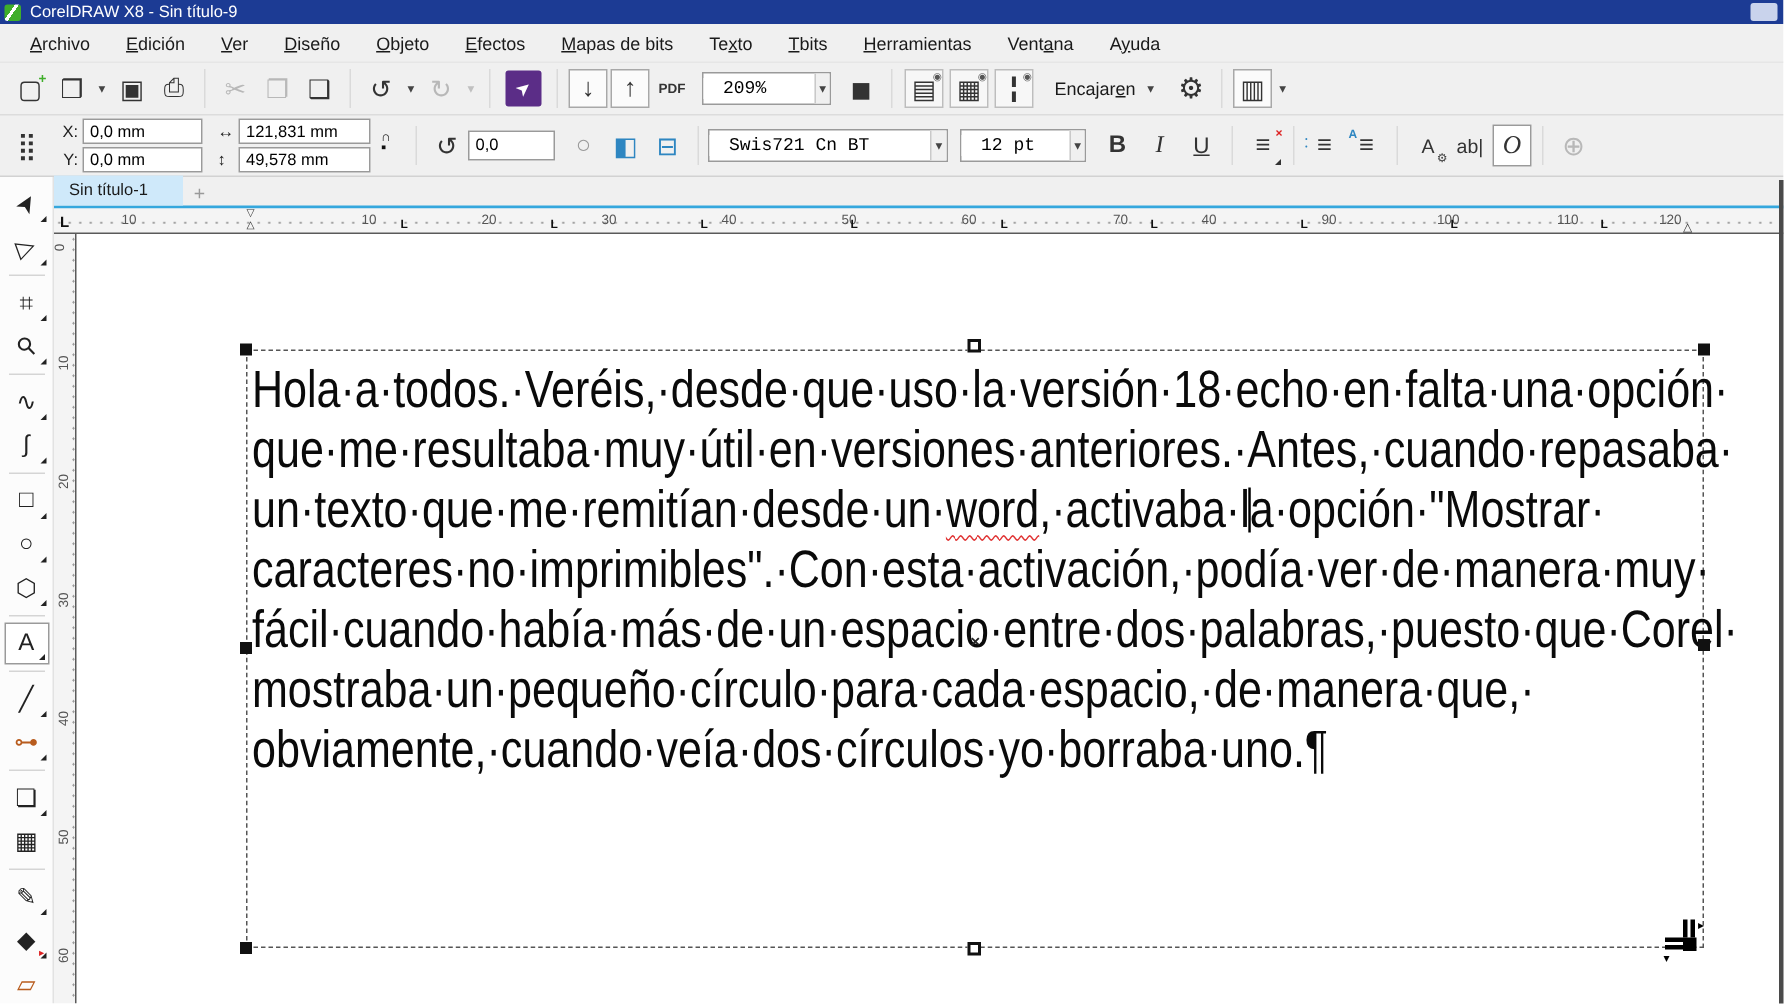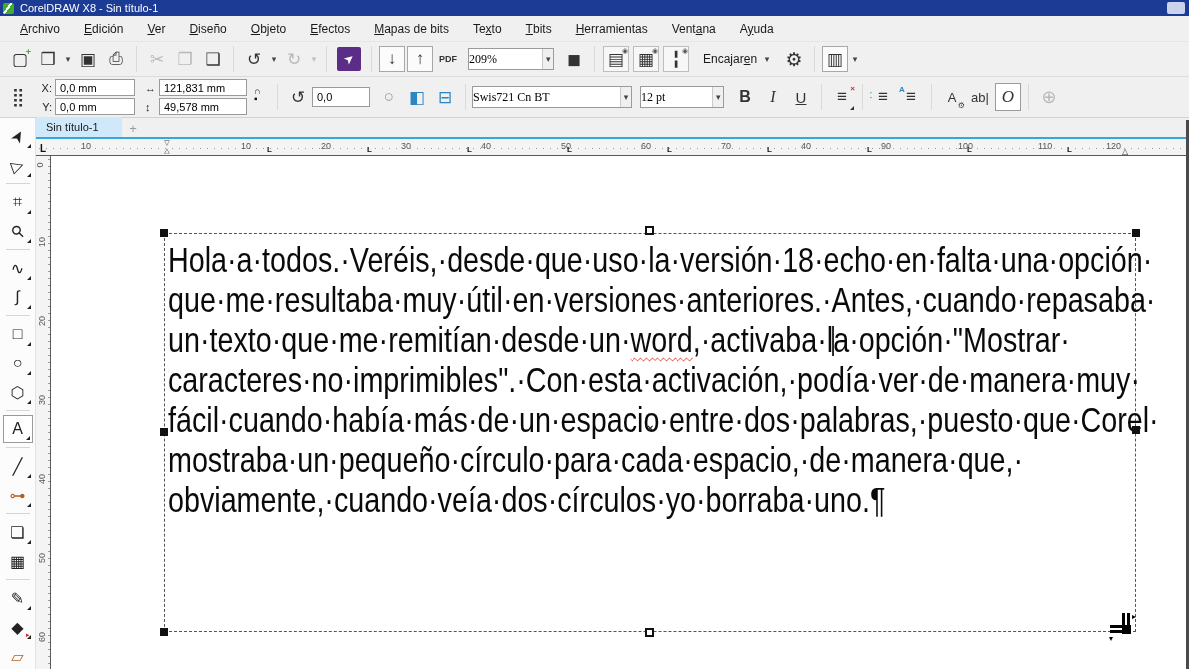--- a/index.html
+++ b/index.html
@@ -29,21 +29,21 @@
   .dd.gray{color:#c0c0c0}
   .sep{width:1px;height:26px;background:#dadada;margin:0 6px}
   .launcher{width:24px;height:24px;background:#5b2d87;color:#fff;border-radius:2px;
     display:flex;align-items:center;justify-content:center;font-size:12px;margin:0 4px}
   .launcher span{transform:rotate(-40deg)}
   .boxed{border:1px solid #a8a8a8;background:#fbfbfb;width:26px;height:26px}
   .toggle{border:1px solid #bdbdbd;background:#f7f7f7;width:26px;height:26px;margin:0 2px;position:relative}
   .eye{position:absolute;top:0px;right:0px;font-size:7px;color:#555}
   .pdf{font-size:9px;font-weight:bold;color:#333;line-height:8px;text-align:left}
   .combo{display:flex;align-items:center;border:1px solid #9a9a9a;background:#fff;height:22px}
-  .combo input{border:none;outline:none;font-size:12px;padding:0 0;font-family:Liberation Serif, serif;width:100%}
+  .combo input{border:none;outline:none;font-size:12px;padding:0 13px;font-family:Liberation Mono, monospace;width:100%}
   .combo .dd{border-left:1px solid #c9c9c9;background:#f0f0f0;height:100%}
   .fitbtn{font-size:12px;color:#1a1a1a;display:flex;align-items:center;padding:0 4px}
   .fitbtn u{text-decoration:underline}
   
   .xy{display:flex;flex-direction:column;font-size:11px;color:#222;margin-left:4px}
   .xy .row{display:flex;align-items:center;height:19px}
   .xy label{width:16px;text-align:right;margin-right:3px}
   .field{border:1px solid #9a9a9a;background:#fff;height:17px;font-size:11px;
     padding:0 4px;font-family:"Liberation Sans",sans-serif;outline:none}
   .lock{width:12px;height:20px;position:relative;margin:0 6px}
@@ -102,21 +102,21 @@
   .br-handle .hb{position:absolute;left:-3px;top:14px;width:12px;height:3px;background:#000;box-shadow:0 -5px 0 #000}
   .br-handle .ar{position:absolute;font-size:8px;color:#000}
   .xcursor{position:absolute;left:596px;top:266px;font-size:11px;font-weight:bold;color:#222}
   .edgestrip{position:absolute;right:0;top:120px;bottom:0;width:3px;background:#4a4a4a;z-index:5}
 </style>
 </head>
 <body>
 
 <div class="titlebar">
   <span class="corel-logo"></span>
-  <span>CorelDRAW X8 - Sin título-1</span>
+  <span>CorelDRAW X8 - Sin título-9</span>
   <span class="win-ctrl"></span>
 </div>
 
 <div class="menubar">
     <span class="mi"><span></span><u>A</u><span>rchivo</span></span>
     <span class="mi"><span></span><u>E</u><span>dición</span></span>
     <span class="mi"><span></span><u>V</u><span>er</span></span>
     <span class="mi"><span></span><u>D</u><span>iseño</span></span>
     <span class="mi"><span></span><u>O</u><span>bjeto</span></span>
     <span class="mi"><span></span><u>E</u><span>fectos</span></span>
@@ -340,21 +340,21 @@
     </div>
     <div class="hruler">
         <span class="tabsel" style="left: 4px;">L</span>
         <span class="num" style="left: 45px;">10</span>
         <span class="num" style="left: 205px;">10</span>
         <span class="num" style="left: 285px;">20</span>
         <span class="num" style="left: 365px;">30</span>
         <span class="num" style="left: 445px;">40</span>
         <span class="num" style="left: 525px;">50</span>
         <span class="num" style="left: 605px;">60</span>
-        <span class="num" style="left: 685px;">70</span>
+        <span class="num" style="left: 706px;">70</span>
         <span class="num" style="left: 765px;">40</span>
         <span class="num" style="left: 845px;">90</span>
         <span class="num" style="left: 922px; text-align: right;">100</span>
         <span class="num" style="left: 1002px;">110</span>
         <span class="num" style="left: 1070px;">120</span>
         <span class="tabL" style="left: 231px;">L</span>
         <span class="tabL" style="left: 331px;">L</span>
         <span class="tabL" style="left: 431px;">L</span>
         <span class="tabL" style="left: 531px;">L</span>
         <span class="tabL" style="left: 631px;">L</span>

